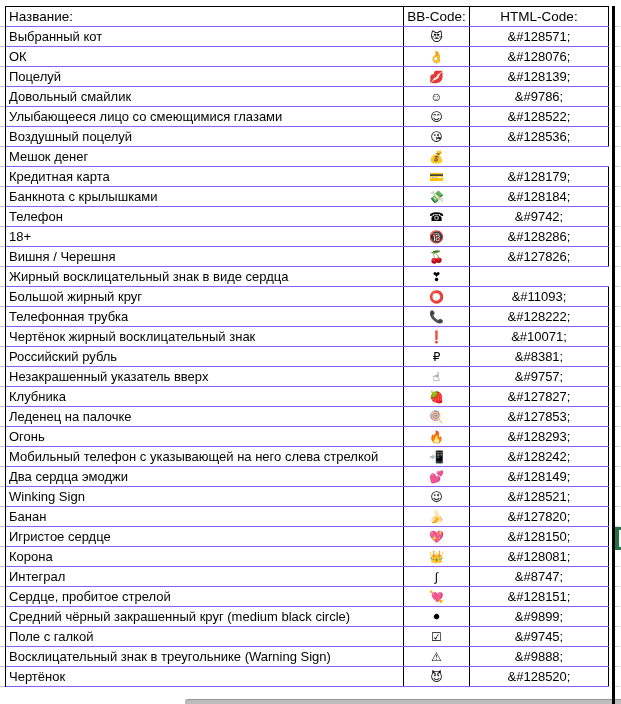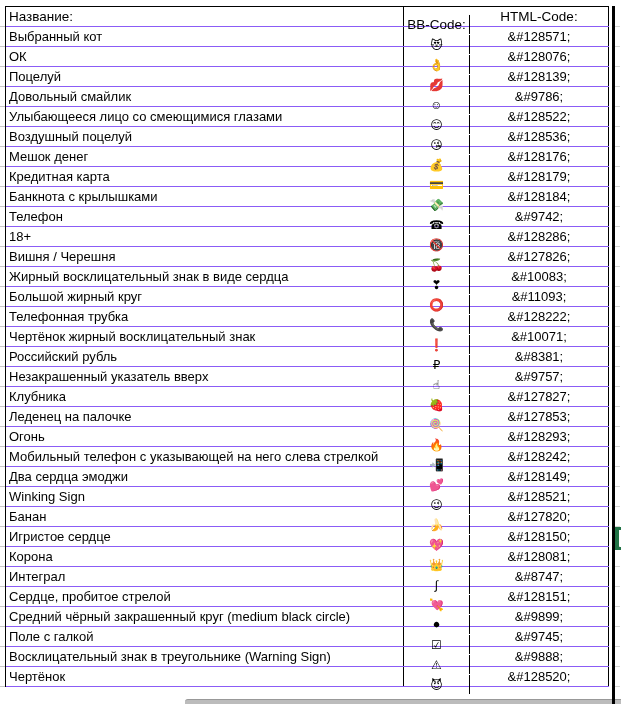--- a/index.html
+++ b/index.html
@@ -26,21 +26,21 @@
   .row::after {
     content:""; position:absolute; right:-11px; bottom:-1px;
     width:7px; height:1px; background:#d6d6d6;
   }
   .cell {
     box-sizing:border-box; border-right:1px solid #000; height:100%;
     display:flex; align-items:center; overflow:hidden;
     font-size:13px; line-height:1; white-space:nowrap;
   }
   .c-name { width:398px; padding-left:3px; }
-  .c-bb   { width:66px;  justify-content:center; font-size:12px;margin-top:8px; }
+  .c-bb   { width:66px;  justify-content:center; font-size:12px; }
   .c-html { width:139px; justify-content:center; }
   .hdr .cell { font-size:13.5px; }
   
   .thickbar {
     position:absolute; left:612px; top:6px; width:3px; height:698px;
     background:#000; z-index:5;
   }
   
   .sel-v { position:absolute; left:615px; top:527px; width:4px; height:23px; background:#217346; z-index:6; }
   .sel-t { position:absolute; left:615px; top:527px; width:6px;  height:3px; background:#217346; z-index:6; }
@@ -90,21 +90,20 @@
           <div class="cell c-html">&amp;#128522;</div>
         </div>
         <div class="row">
           <div class="cell c-name">Воздушный поцелуй</div>
           <div class="cell c-bb">😘</div>
           <div class="cell c-html">&amp;#128536;</div>
         </div>
         <div class="row">
           <div class="cell c-name">Мешок денег</div>
           <div class="cell c-bb">💰</div>
-          <div class="cell c-html">&amp;#128176;</div>
         </div>
         <div class="row">
           <div class="cell c-name">Кредитная карта</div>
           <div class="cell c-bb">💳</div>
           <div class="cell c-html">&amp;#128179;</div>
         </div>
         <div class="row">
           <div class="cell c-name">Банкнота с крылышками</div>
           <div class="cell c-bb">💸</div>
           <div class="cell c-html">&amp;#128184;</div>
@@ -120,21 +119,20 @@
           <div class="cell c-html">&amp;#128286;</div>
         </div>
         <div class="row">
           <div class="cell c-name">Вишня / Черешня</div>
           <div class="cell c-bb">🍒</div>
           <div class="cell c-html">&amp;#127826;</div>
         </div>
         <div class="row">
           <div class="cell c-name">Жирный восклицательный знак в виде сердца</div>
           <div class="cell c-bb">❣</div>
-          <div class="cell c-html">&amp;#10083;</div>
         </div>
         <div class="row">
           <div class="cell c-name">Большой жирный круг</div>
           <div class="cell c-bb">⭕</div>
           <div class="cell c-html">&amp;#11093;</div>
         </div>
         <div class="row">
           <div class="cell c-name">Телефонная трубка</div>
           <div class="cell c-bb">📞</div>
           <div class="cell c-html">&amp;#128222;</div>

